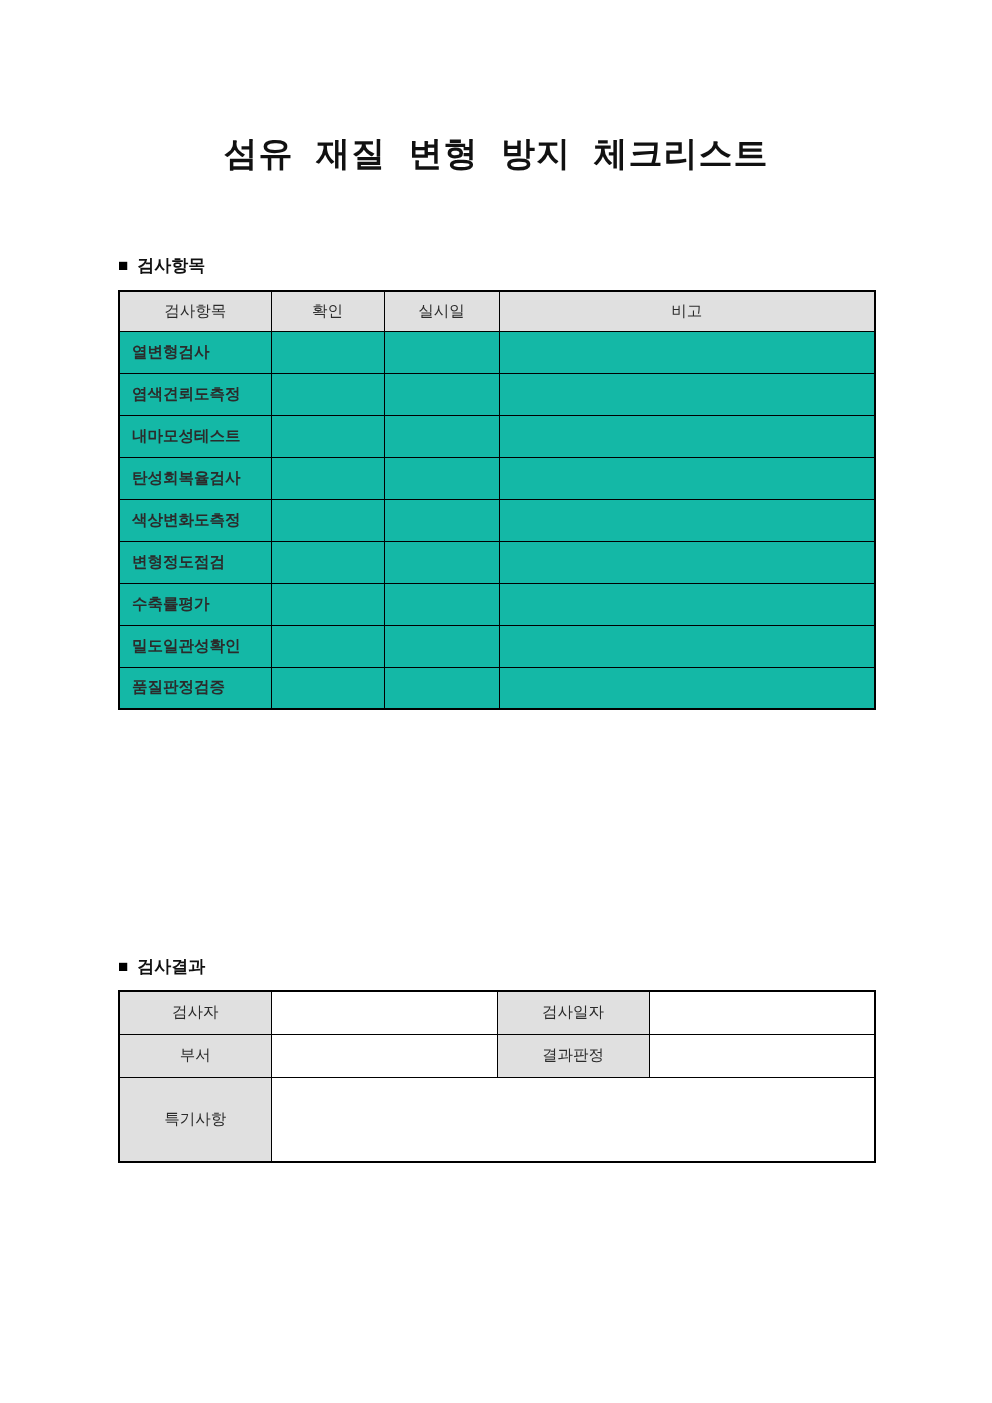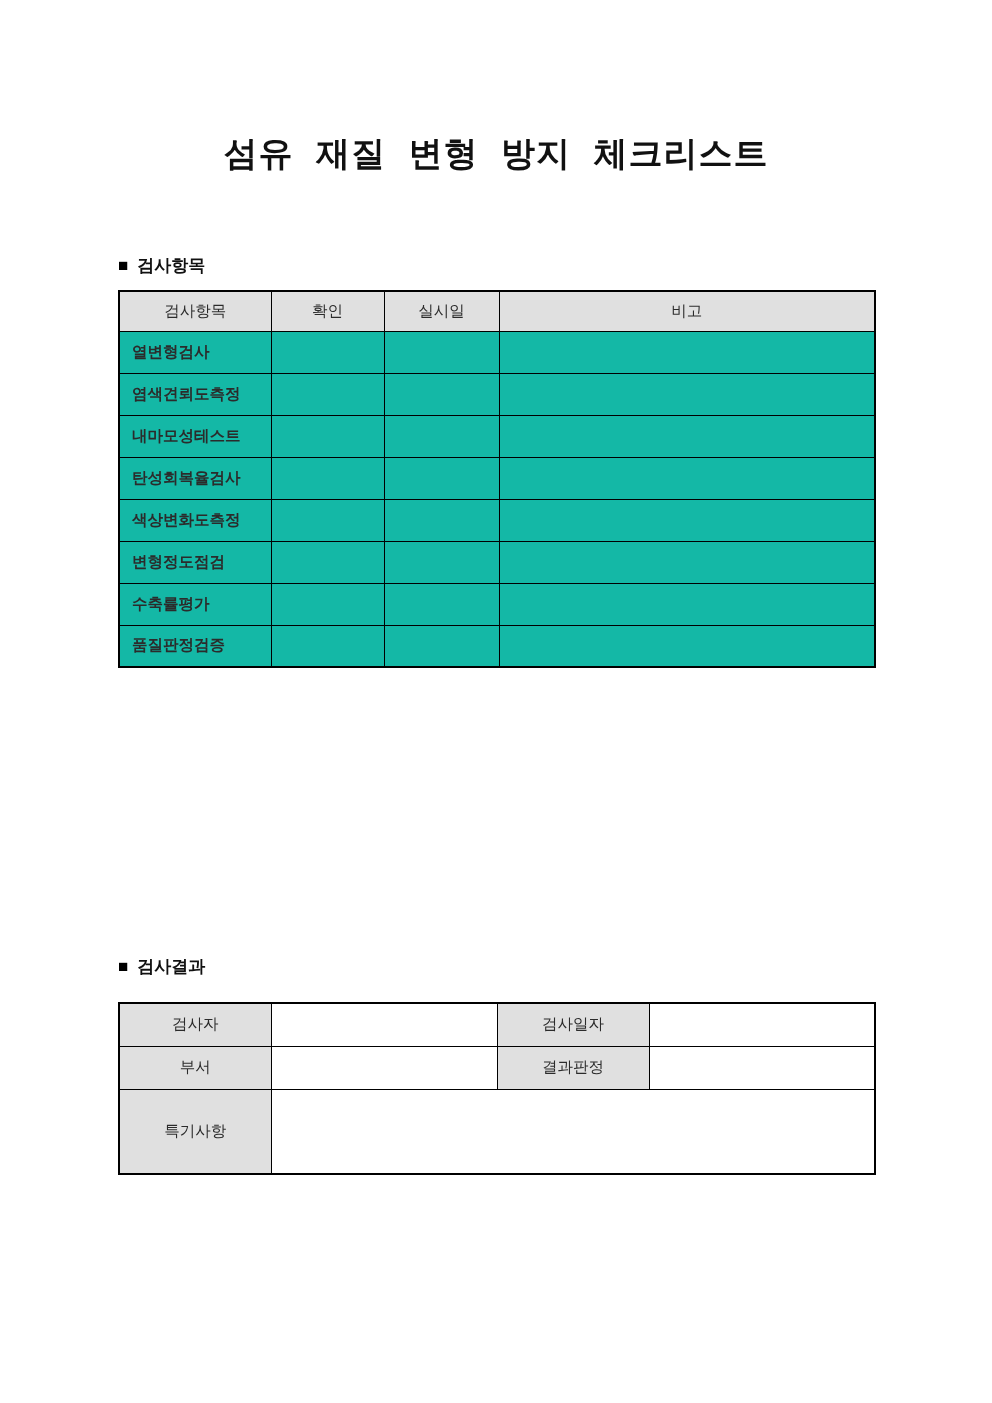--- a/index.html
+++ b/index.html
@@ -56,21 +56,20 @@
     left: 118px;
     width: 756px;
     border: 2px solid #000000;
   }
   table.results-table {
     position: absolute;
     top: 990px;
     left: 118px;
     width: 756px;
     border: 2px solid #000000;
-    margin-top: 12px;
   }
   th, td {
     border: 1px solid #000000;
     font-size: 15.5px;
     font-weight: 400;
     color: #2b2b2b;
     vertical-align: middle;
   }
   .checklist-table th {
     height: 40px;
@@ -154,20 +153,26 @@
         <td></td>
         <td></td>
       </tr>
       <tr>
         <td class="item-cell">수축률평가</td>
         <td></td>
         <td></td>
         <td></td>
       </tr>
       <tr>
+        <td class="item-cell">밀도일관성확인</td>
+        <td></td>
+        <td></td>
+        <td></td>
+      </tr>
+      <tr>
         <td class="item-cell">품질판정검증</td>
         <td></td>
         <td></td>
         <td></td>
       </tr>
     </tbody>
   </table>
 
   <div class="section-heading section-results-heading">
     <span class="bullet">■</span>

